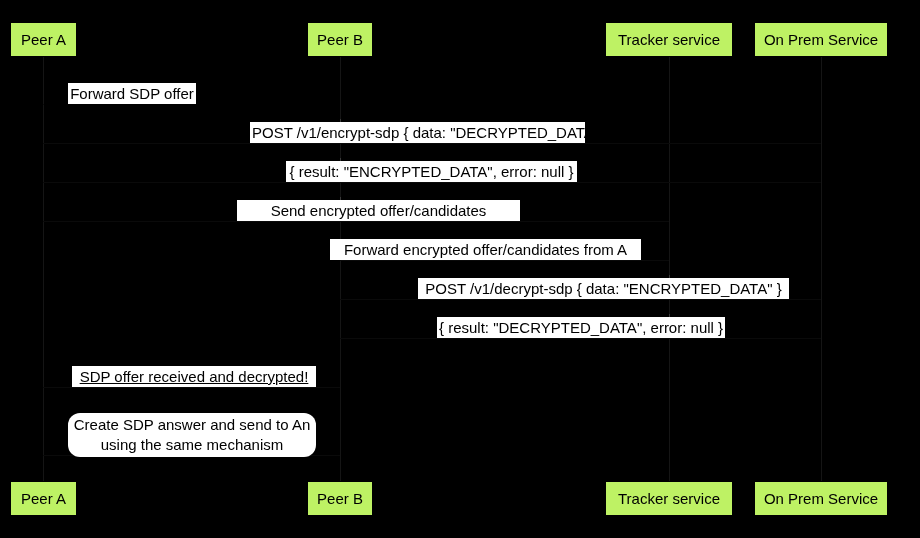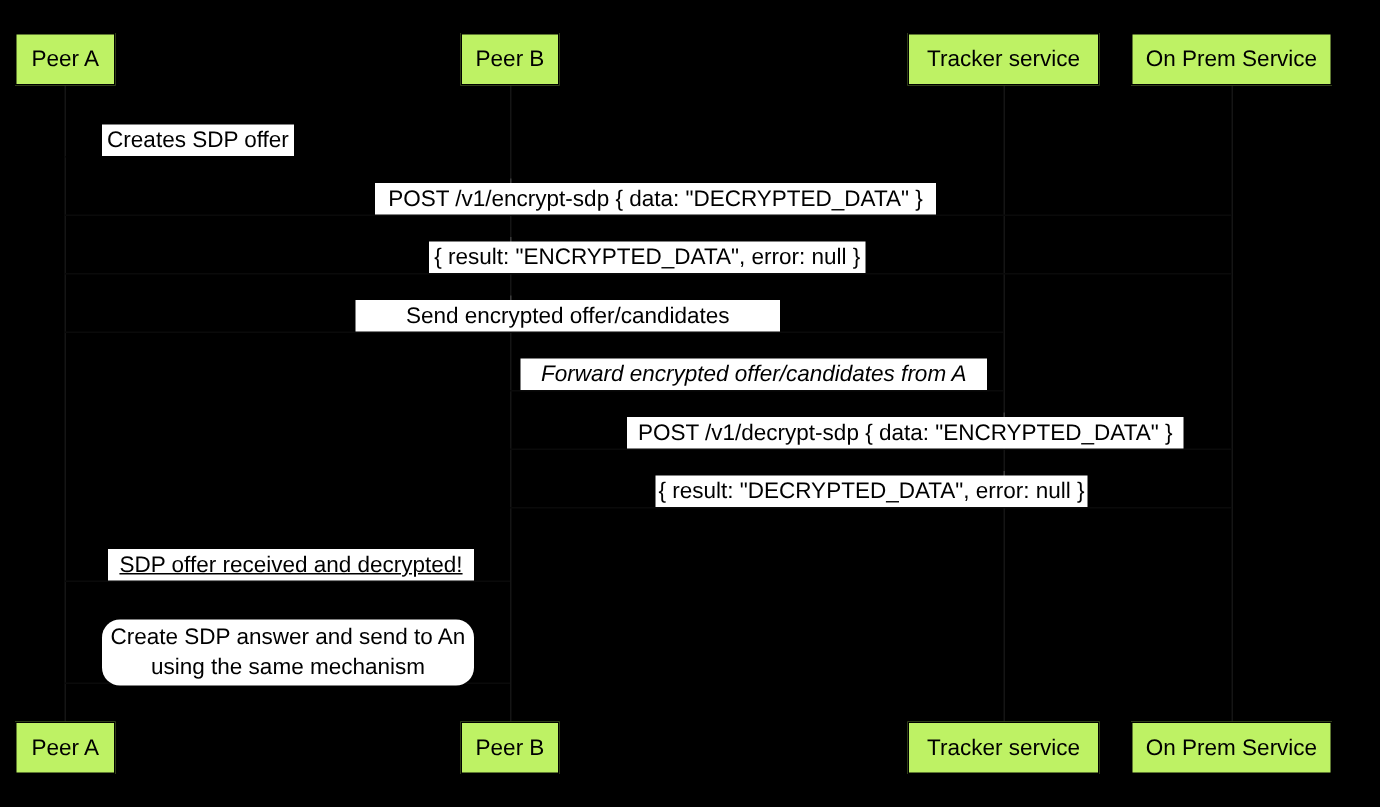--- a/index.html
+++ b/index.html
@@ -91,29 +91,29 @@
       <div class="participant-box" style="left: 605px; top: 22px; width: 128px; height: 35px;">
         <span>Tracker service</span>
       </div>
       <div class="participant-box" style="left: 754px; top: 22px; width: 134px; height: 35px;">
         <span>On Prem Service</span>
       </div>
     </div>
 
   <div class="messages">
       <div class="msg-arrow" style="left: 43px; width: 1px; top: 104px;"></div>
-      <div class="msg-label" style="left: 68px; top: 83px; width: 128px;">Creates SDP offer</div>
+      <div class="msg-label" style="left: 68px; top: 83px; width: 128px;">Forward SDP offer</div>
       <div class="msg-arrow" style="left: 43px; width: 778px; top: 143px;"></div>
-      <div class="msg-label" style="left: 250px; top: 122px; width: 374px;">POST /v1/encrypt-sdp { data: "DECRYPTED_DATA" }</div>
+      <div class="msg-label" style="left: 250px; top: 122px; width: 335px;">POST /v1/encrypt-sdp { data: "DECRYPTED_DATA" }</div>
       <div class="msg-arrow" style="left: 43px; width: 778px; top: 182px;"></div>
       <div class="msg-label" style="left: 286px; top: 161px; width: 291px;">{ result: "ENCRYPTED_DATA", error: null }</div>
       <div class="msg-arrow" style="left: 43px; width: 626px; top: 221px;"></div>
       <div class="msg-label" style="left: 237px; top: 200px; width: 283px;">Send encrypted offer/candidates</div>
       <div class="msg-arrow" style="left: 340px; width: 329px; top: 260px;"></div>
-      <div class="msg-label" style="left: 347px; top: 239px; width: 311px; font-style: italic;">Forward encrypted offer/candidates from A</div>
+      <div class="msg-label" style="left: 330px; top: 239px; width: 311px;">Forward encrypted offer/candidates from A</div>
       <div class="msg-arrow" style="left: 340px; width: 481px; top: 299px;"></div>
       <div class="msg-label" style="left: 394px; top: 278px; width: 371px; margin-left: 24px;">POST /v1/decrypt-sdp { data: "ENCRYPTED_DATA" }</div>
       <div class="msg-arrow" style="left: 340px; width: 481px; top: 338px;"></div>
       <div class="msg-label" style="left: 437px; top: 317px; width: 288px;">{ result: "DECRYPTED_DATA", error: null }</div>
       <div class="msg-arrow" style="left: 43px; width: 297px; top: 387px;"></div>
       <div class="msg-label" style="left: 72px; top: 366px; width: 244px; text-decoration: underline;">SDP offer received and decrypted!</div>
       <div class="msg-arrow" style="left: 43px; width: 297px; top: 455px;"></div>
       <div class="msg-label two-line" style="left: 68px; top: 413px; width: 248px;">Create SDP answer and send to An using the same mechanism</div>
     </div>
 

